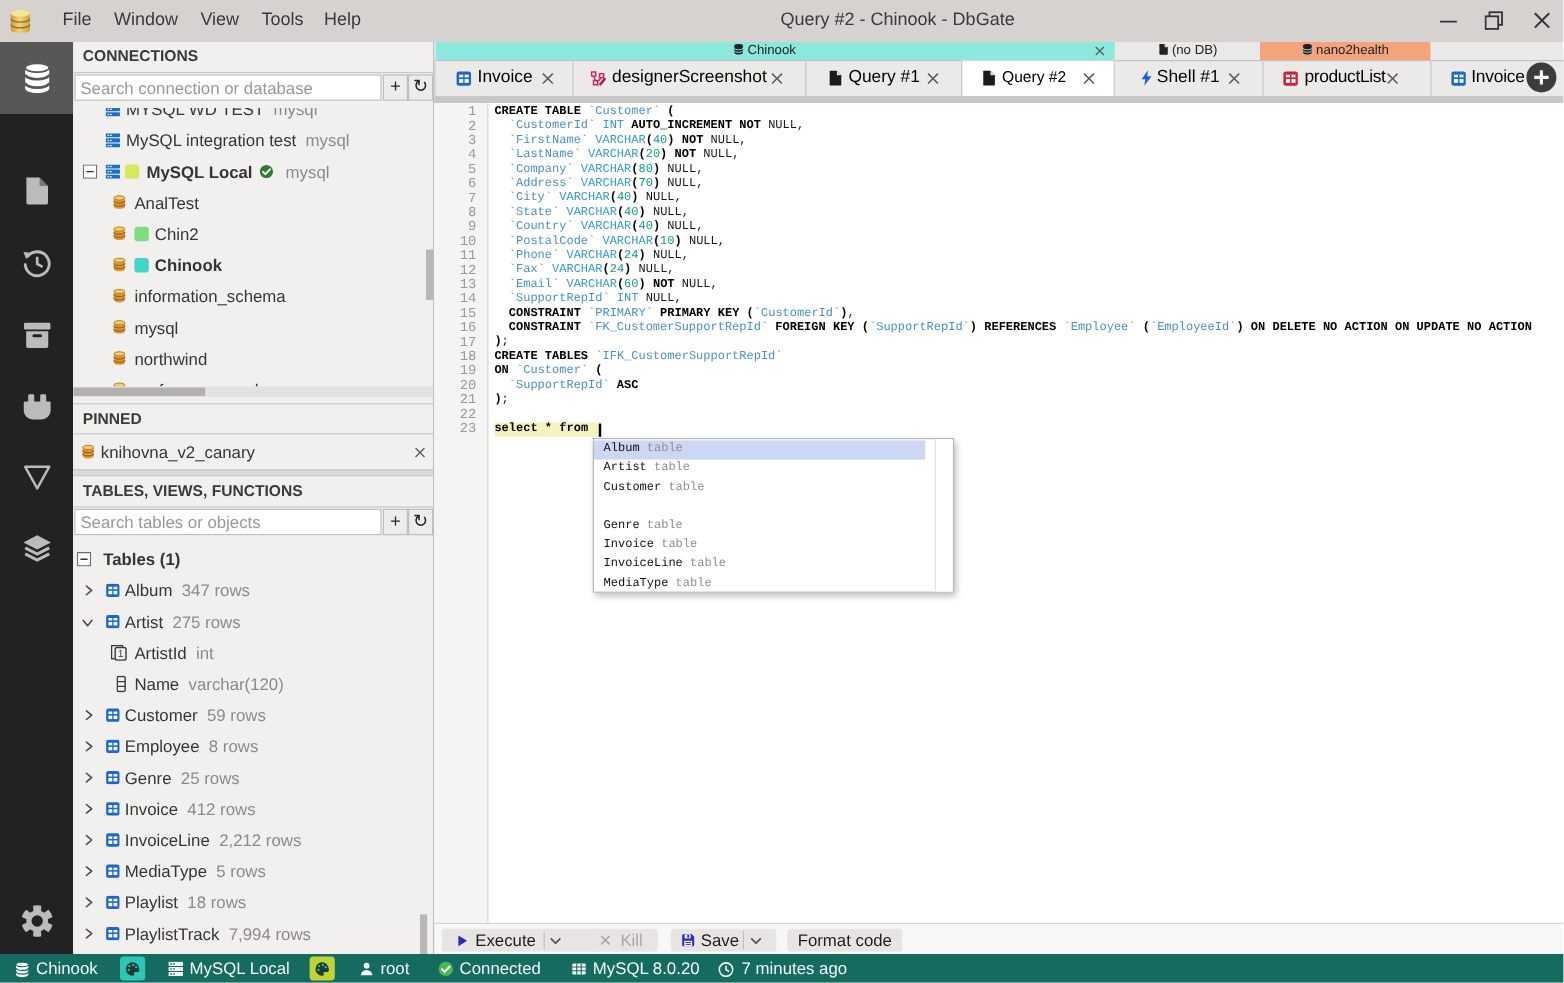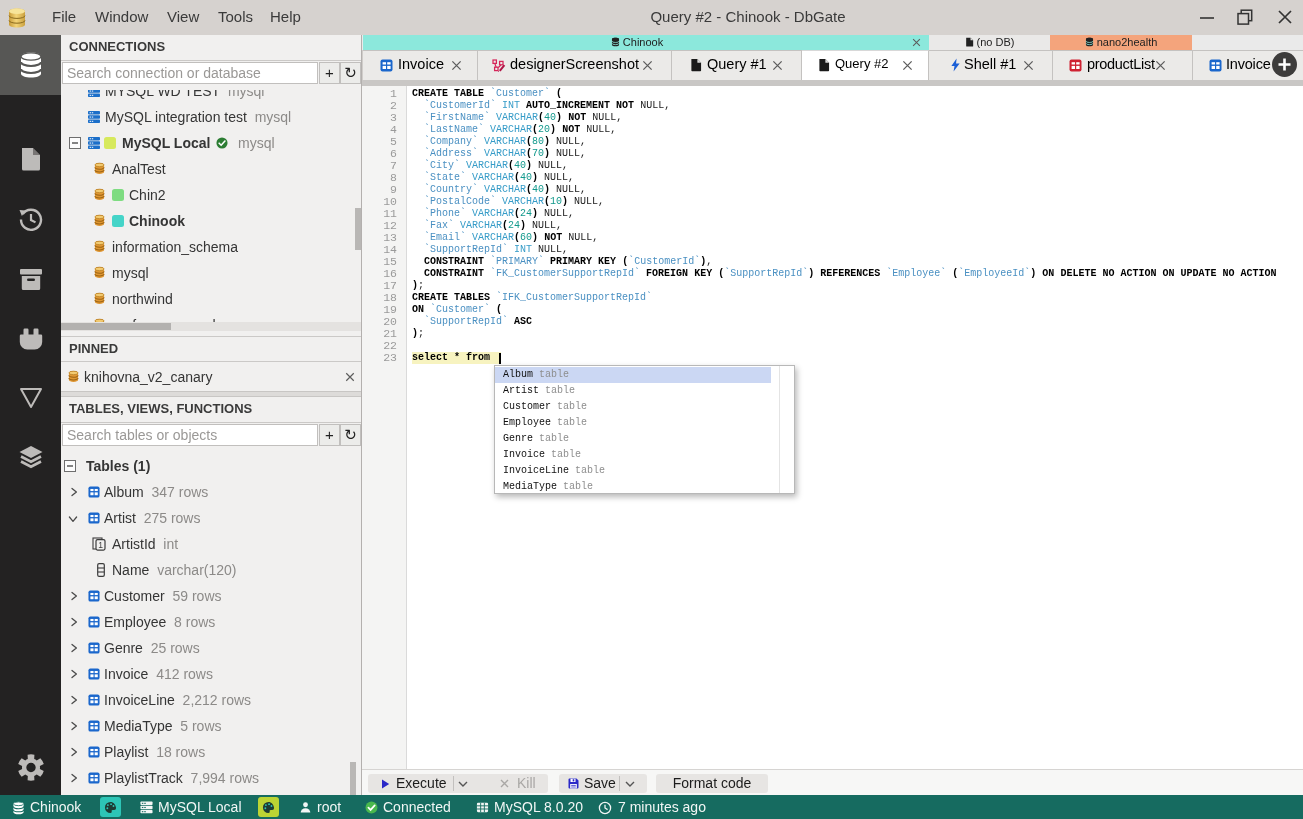--- a/index.html
+++ b/index.html
@@ -590,21 +590,20 @@
   <div class="cl" style="top:216px"><b>ON</b> <span class="q">`Customer`</span> <b>(</b></div>
   <div class="cl" style="top:228px">  <span class="q">`SupportRepId`</span> <b>ASC</b></div>
   <div class="cl" style="top:240px"><b>)</b>;</div>
   <div class="abs" style="left:50px;top:266px;width:89px;height:12px;background:#f7f3c0"></div>
   <div class="cl" style="top:264px"><b>select</b> <b>*</b> <b>from</b></div>
   <div class="abs" style="left:136.5px;top:266.5px;width:2px;height:11.5px;background:#000"></div>
   <div id="popup">
     <div class="prow sel" style="top:1px">Album <span class="meta">table</span></div>
     <div class="prow" style="top:33px">Customer <span class="meta">table</span></div>
     <div class="prow" style="top:17px">Artist <span class="meta">table</span></div>
-    <div class="prow" style="top:49px">Employee <span class="meta">table</span></div>
     <div class="prow" style="top:65px">Genre <span class="meta">table</span></div>
     <div class="prow" style="top:81px">Invoice <span class="meta">table</span></div>
     <div class="prow" style="top:97px">InvoiceLine <span class="meta">table</span></div>
     <div class="prow" style="top:113px">MediaType <span class="meta">table</span></div>
     <div class="sbar"></div>
   </div>
 </div>
 
 <div class="abs" id="toolbar">
   <div class="tbtn" style="left:6px;width:133px">
@@ -631,21 +630,21 @@
         <rect x="2.2" y="6" width="6.6" height="4.4" fill="#fff"></rect>
         <line x1="3.2" y1="7.4" x2="7.8" y2="7.4" stroke="#2a28c8" stroke-width="0.8"></line>
         <line x1="3.2" y1="9" x2="7.8" y2="9" stroke="#2a28c8" stroke-width="0.8"></line>
       </svg>
     <span class="abs" style="left:25px">Save</span>
     <div class="abs" style="left:60px;top:2px;width:1px;height:15px;background:#c2c0be"></div>
     <svg class="abs" style="left:66px;top:7px" width="10" height="6" viewBox="0 0 10 6">
         <path d="M1 1 L5 5 L9 1" fill="none" stroke="#555" stroke-width="1.4"></path>
       </svg>
   </div>
-  <div class="tbtn" style="left:294px;width:112px;text-align:center">Format code</div>
+  <div class="tbtn" style="left:294px;width:96px;text-align:center">Format code</div>
 </div>
 
 <div class="abs" id="status">
   <div class="sitem" style="left:12px"><svg width="13" height="14">
         <use href="#dbwhite"></use>
       </svg></div>
   <div class="sitem" style="left:30px">Chinook</div>
   <div class="abs" style="left:100px;top:2px;width:21px;height:20px;background:#2dc5b6;border-radius:3px"></div>
   <svg class="abs" style="left:104px;top:6px" width="13" height="13">
       <use href="#palette"></use>

